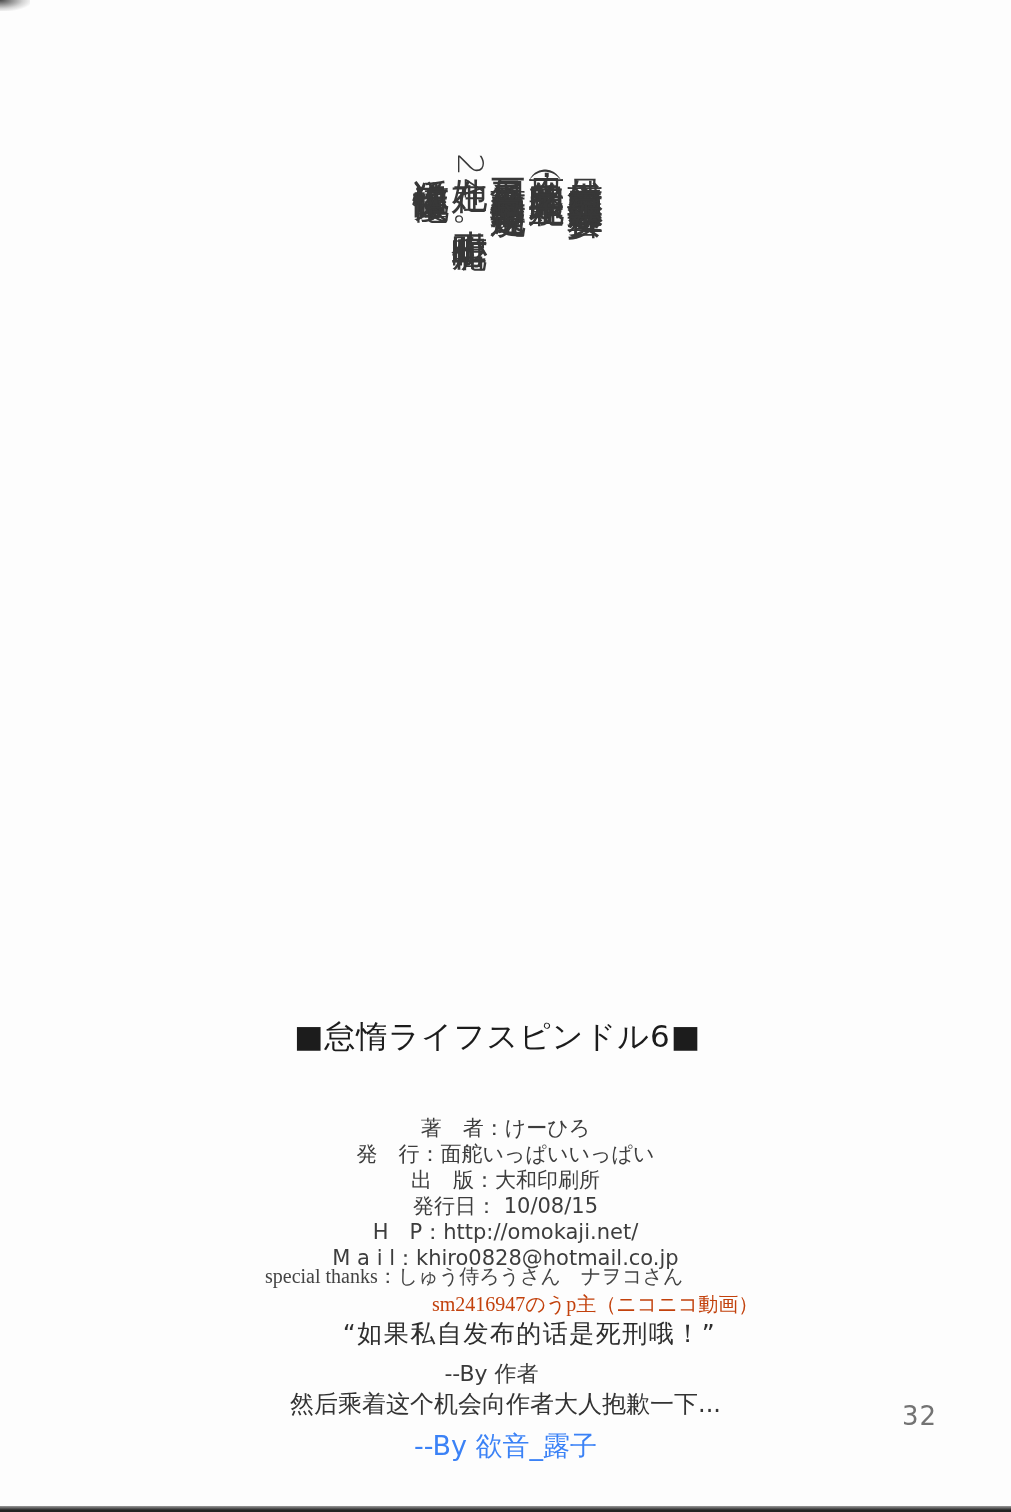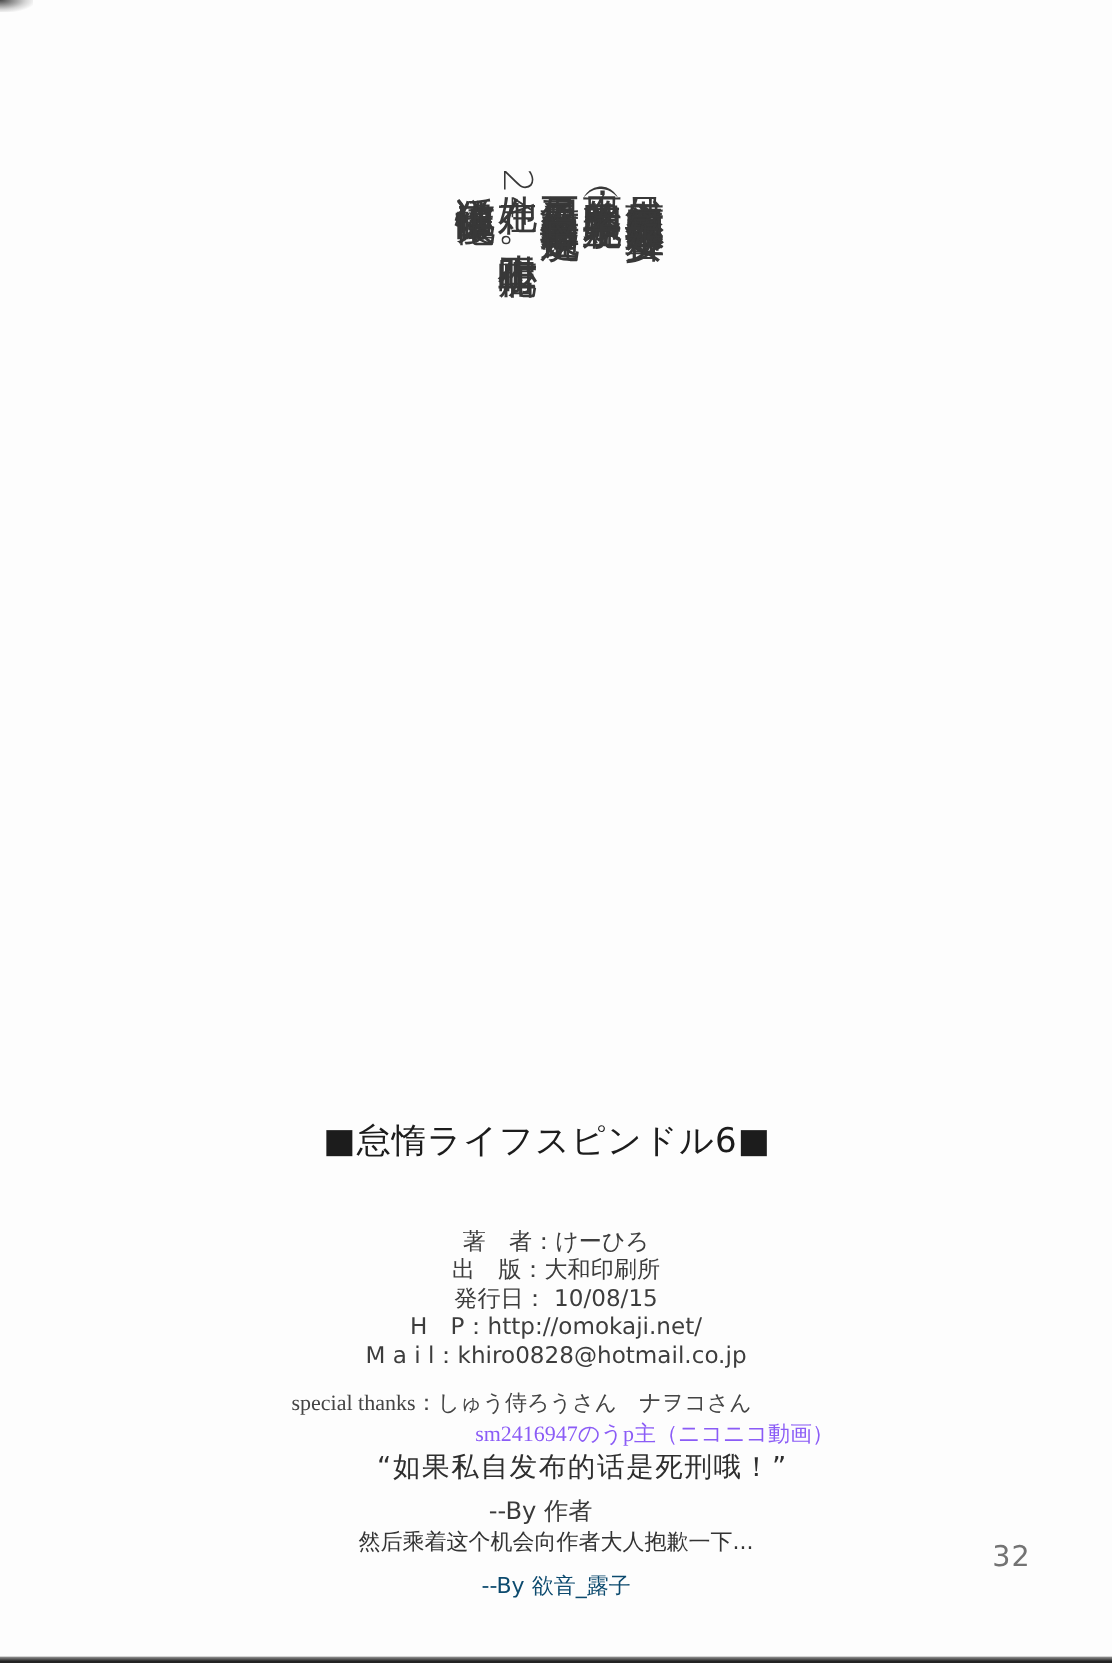--- a/index.html
+++ b/index.html
@@ -26,36 +26,36 @@
     color:#1c1c1c; transform:translateX(-8px);
   }
   .credits {
     position:absolute; top:1083px; left:0; width:1011px;
     text-align:center; font-size:21px; line-height:26px; color:#3d3d3d;margin-top:32px;
   }
   .thanks {
     position:absolute; top:1263px; left:265px; width:560px;
     font-size:20px; line-height:27.5px; color:#444; text-align:left;font-family:Liberation Serif, serif;
   }
-  .thanks-line2 { margin-left:167px; color:#8b5cf6; }
+  .thanks-line2 { margin-left:167px; color:#c2410c; }
   .quote {
     position:absolute; top:1317px; left:0; width:1011px;
     text-align:center; font-size:25px; letter-spacing:1.5px; color:#2e2e2e;padding-left:24px;
   }
   .by-author {
     position:absolute; top:1359px; left:0; width:1011px;
     text-align:center; font-size:22px; color:#3a3a3a; transform:translateX(-14px);
   }
   .apology {
     position:absolute; top:1388px; left:0; width:1011px;
-    text-align:center; font-size:20px; color:#333;
+    text-align:center; font-size:24px; color:#333;
   }
   .by-translator {
     position:absolute; top:1428px; left:0; width:1011px;
-    text-align:center; font-size:20px; color:#0c4a6e;
+    text-align:center; font-size:27px; color:#3b82f6;
   }
   .page-number {
     position:absolute; top:1401px; left:902px;
     font-size:26px; letter-spacing:1px; color:#737373;
   }
   .bottom-edge {
     position:absolute; bottom:0; left:0; width:1011px; height:6px;
     background:linear-gradient(to bottom, #9a9a9a, #232323 70%);
   }
 </style>
@@ -71,20 +71,21 @@
     <div class="vcol">里面的某路人（立花姫子），</div>
     <div class="vcol">但是看了看蓝光第一卷的详细设定是说</div>
     <div class="vcol">她在24小时店工作呢。</div>
     <div class="vcol">话说你懂得太慢了吧！</div>
   </div>
 
   <div class="colophon-title">■怠惰ライフスピンドル6■</div>
 
   <div class="credits">
     <div>著　者：けーひろ</div>
+    <div>発　行：面舵いっぱいいっぱい</div>
     <div>出　版：大和印刷所</div>
     <div>発行日： 10/08/15</div>
     <div>H　P：http://omokaji.net/</div>
     <div>M a i l：khiro0828@hotmail.co.jp</div>
   </div>
 
   <div class="thanks">
     <div class="thanks-line1">special thanks：しゅう侍ろうさん　ナヲコさん</div>
     <div class="thanks-line2">sm2416947のうp主（ニコニコ動画）</div>
   </div>

